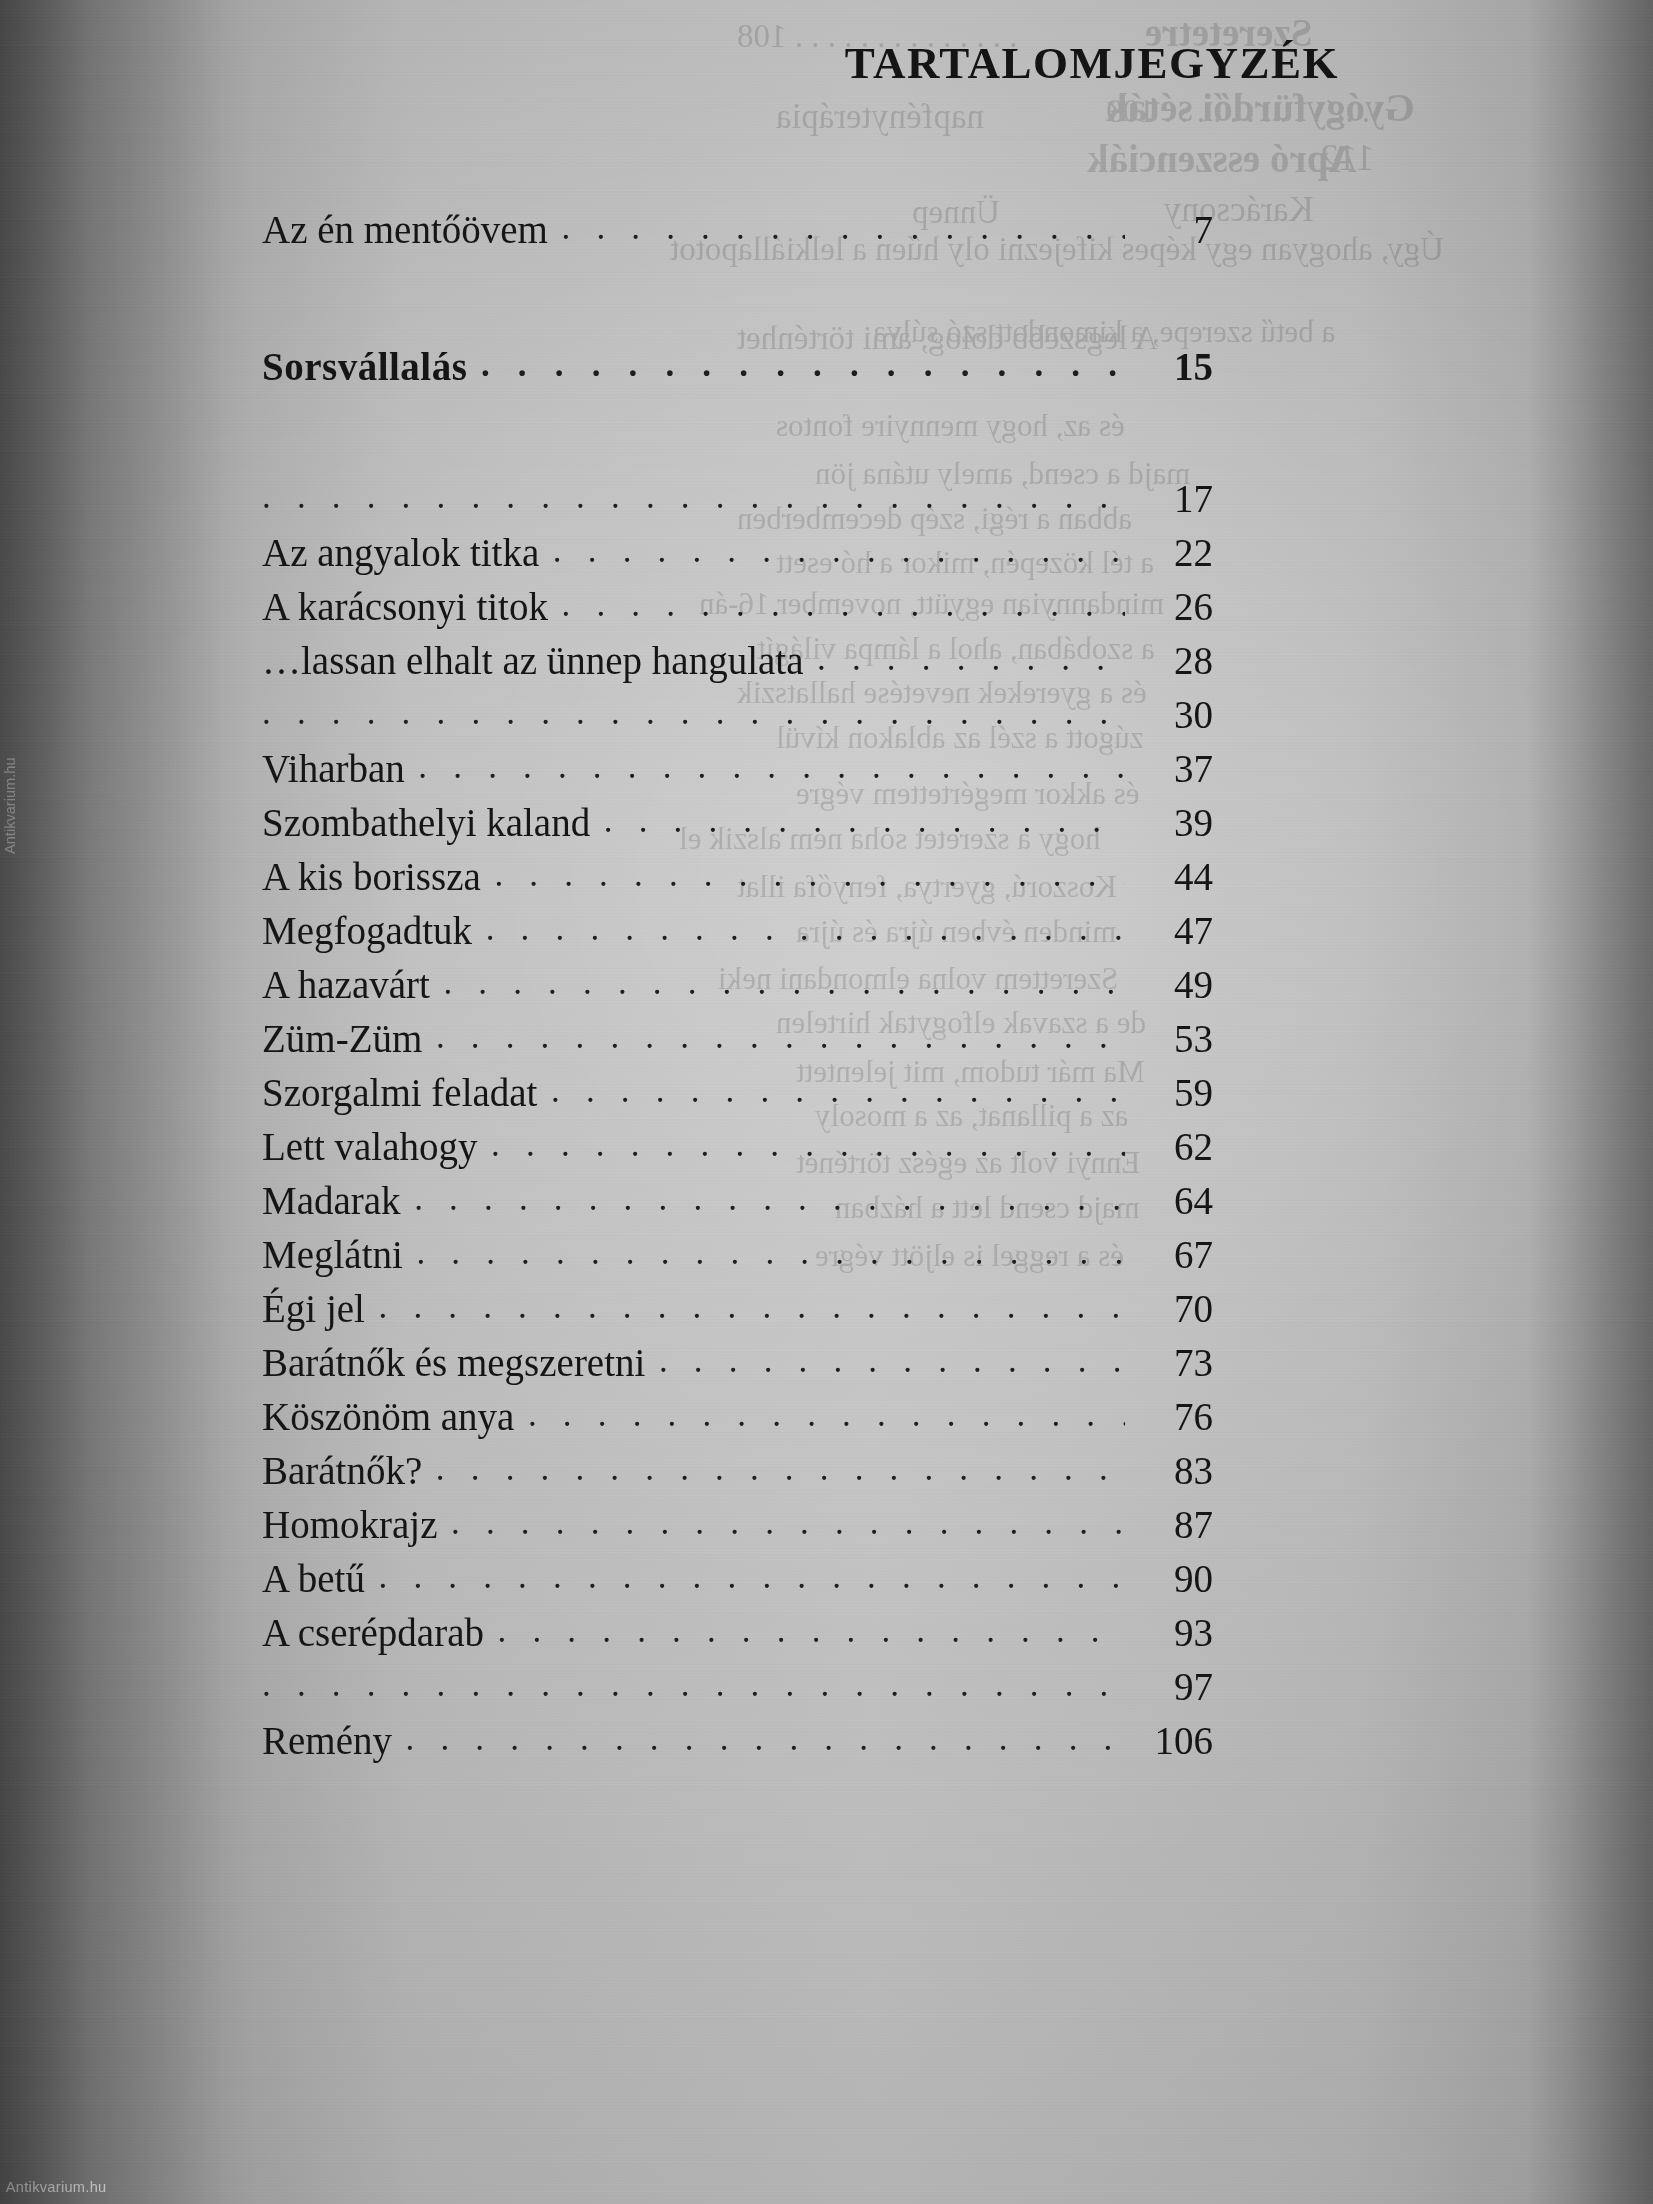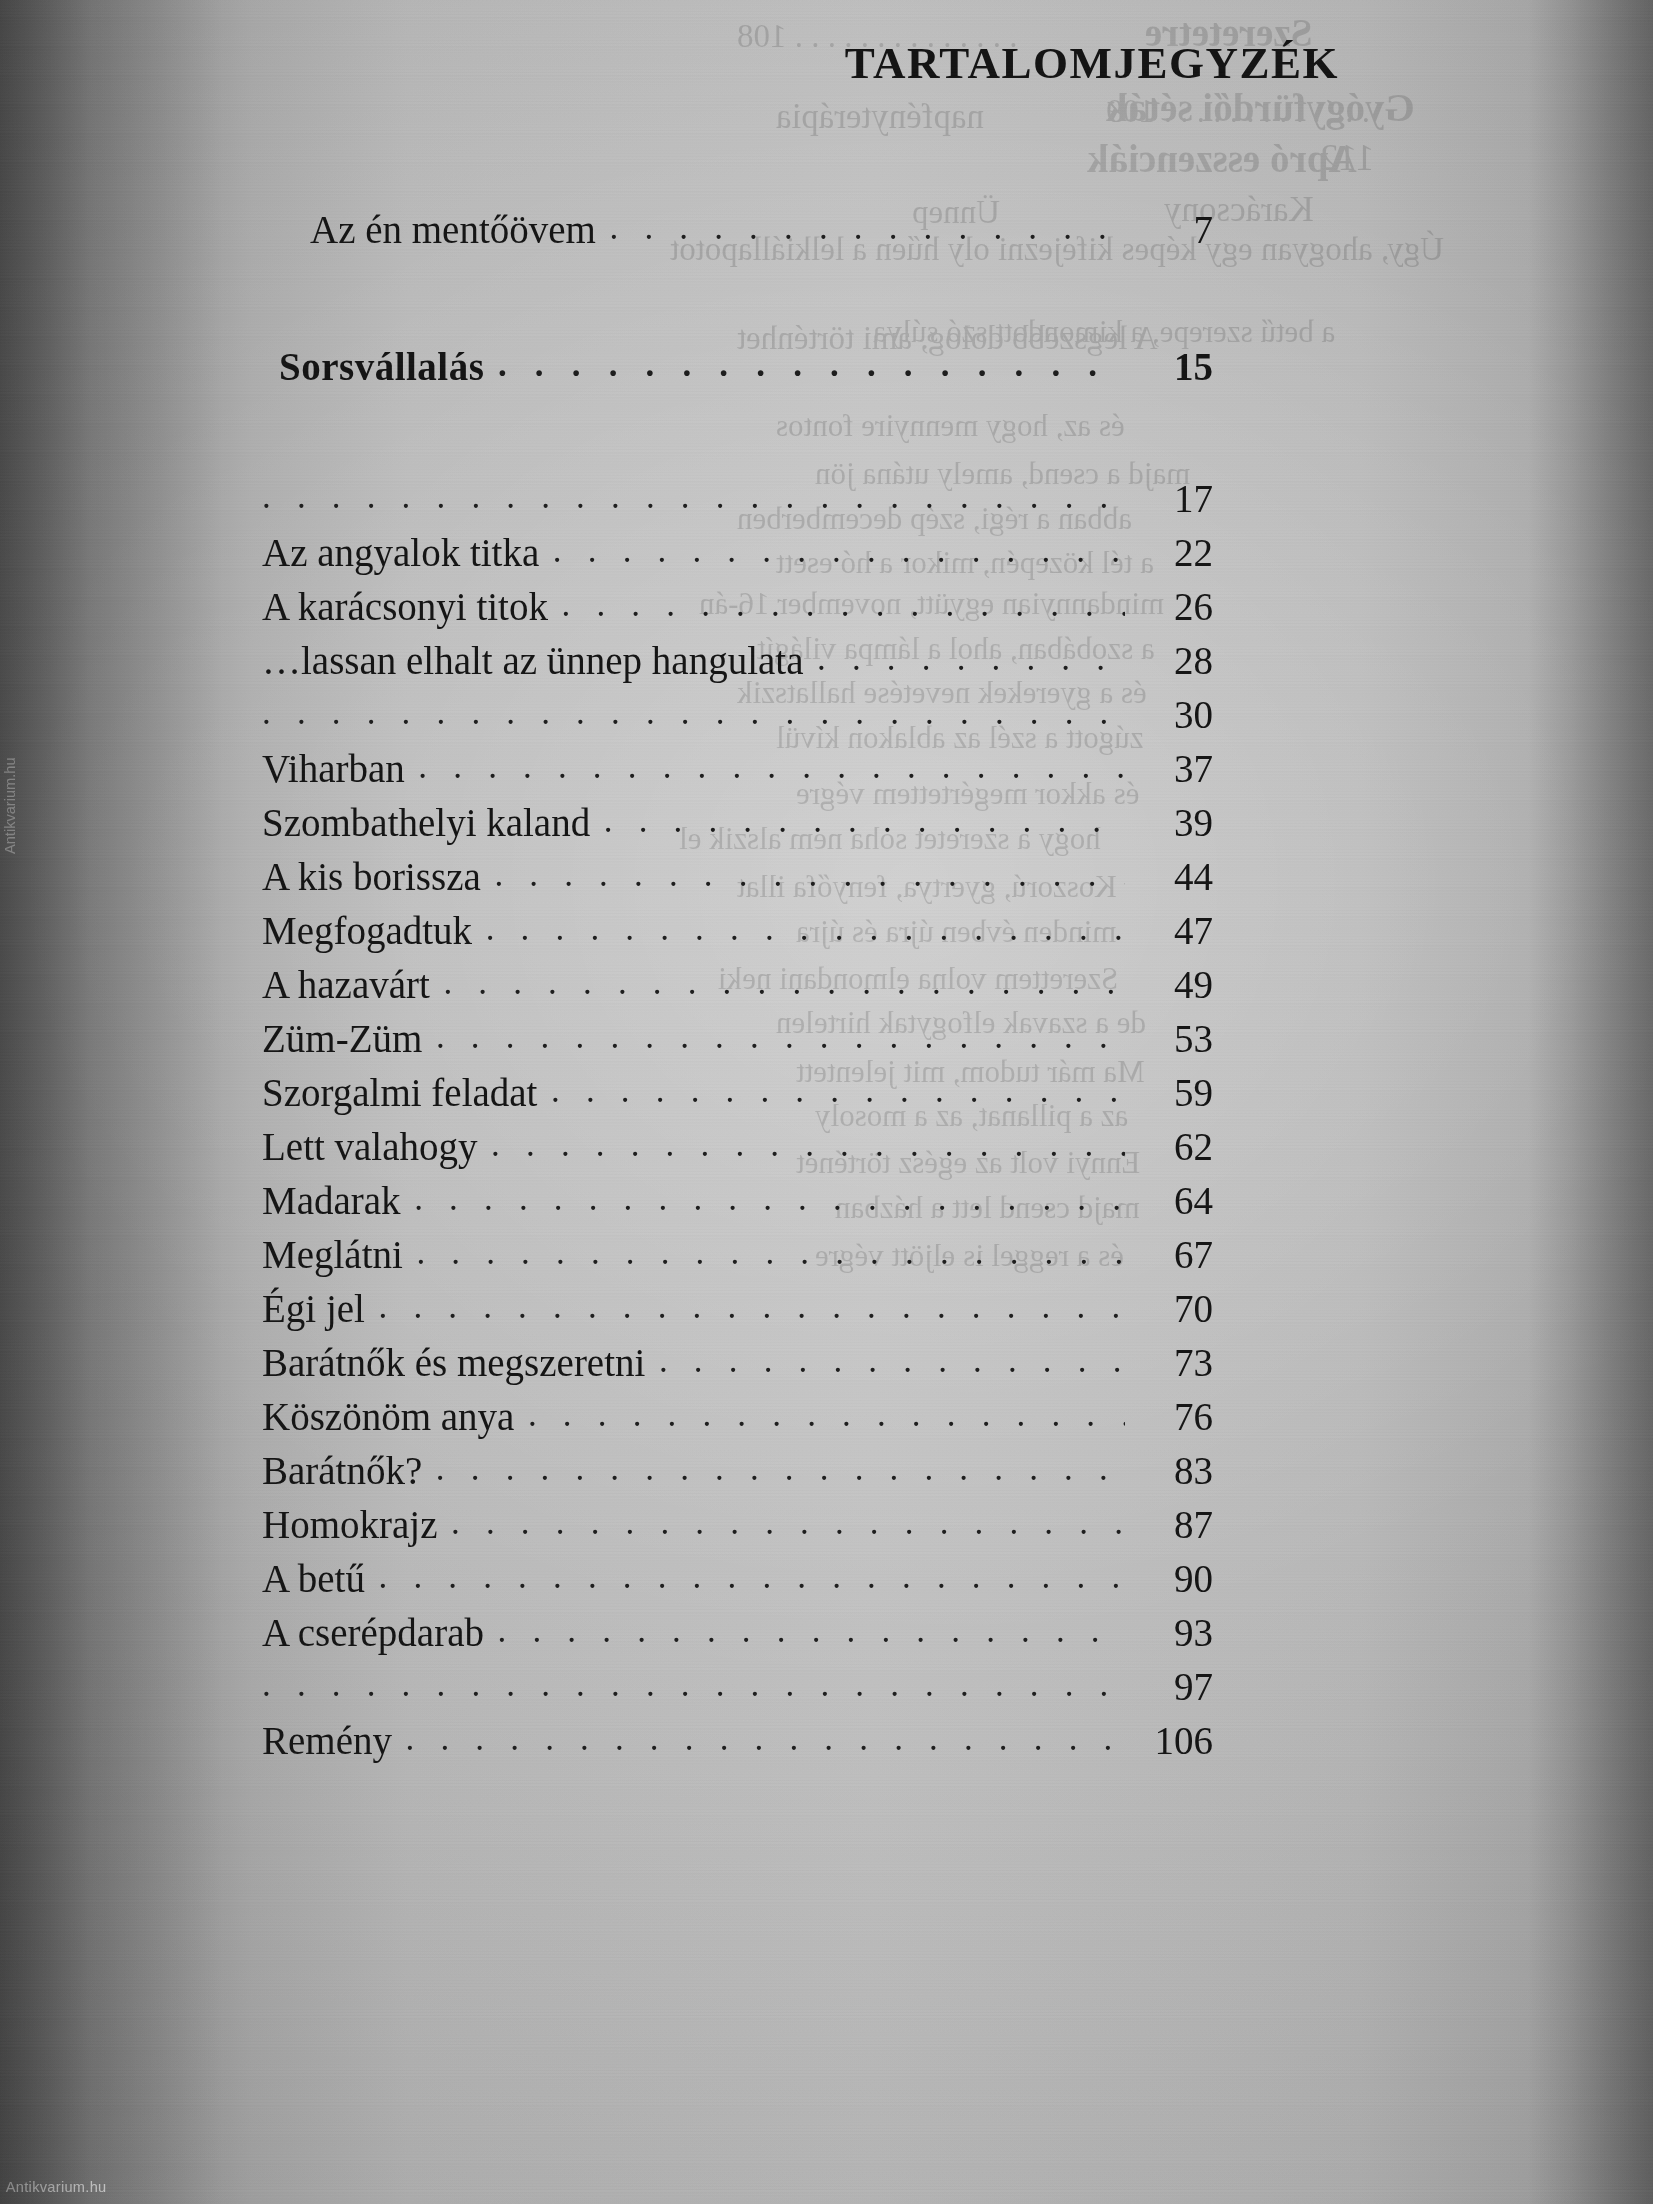--- a/index.html
+++ b/index.html
@@ -92,26 +92,25 @@
   .entry .pg {
     white-space: nowrap;
     padding-left: 11.6px;
     min-width: 76px;
     text-align: right;
   }
 
   .entry.section {
     font-weight: bold;
     height: 60px;
-    margin-left: 17px;
   }
   .entry.section .label { letter-spacing: 0.5px; }
   .entry.section .leader { letter-spacing: 9.7px; }
 
-  .sp-top   { margin-top: 0px; margin-left: 48px; }
+  .sp-top   { margin-top: 0px; }
   .gap-a    { height: 83px; }
   .gap-b    { height: 72px; }
 
   
   .watermark {
     position: absolute;
     left: 5.8px;
     bottom: 9.7px;
     font-family: "Liberation Sans", sans-serif;
     font-size: 14.6px;

